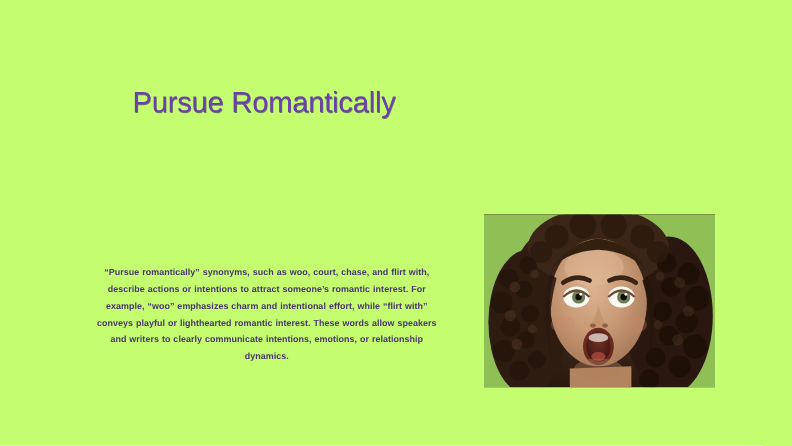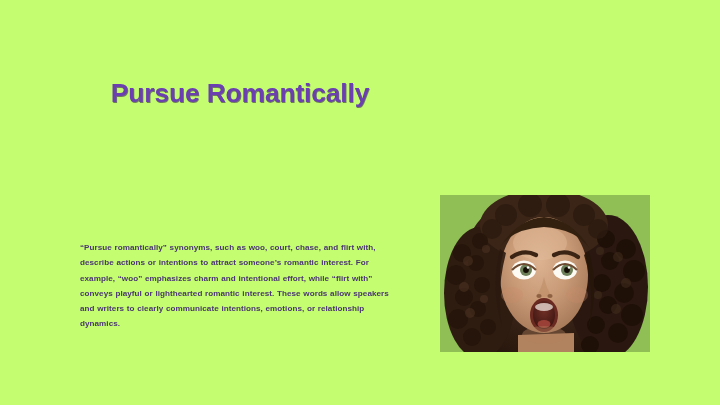--- a/index.html
+++ b/index.html
@@ -25,35 +25,35 @@
   #title-block {
     position: absolute;
     left: 62px;
     top: 74px;
     width: 356px;
     text-align: center;
   }
   #title-block .tline {
     display: block;
     font-size: 26.5px;
-    font-weight: bold;
+    font-weight: normal;
     letter-spacing: -0.2px;
     line-height: 38px;
     color: #6b3fb0;
     text-shadow: 0.6px 0.6px 0 rgba(40,20,80,0.55);
     white-space: nowrap;
   }
 
   
   #body-block {
     position: absolute;
     left: 80px;
     top: 240px;
     width: 325px;
-    text-align: left;
+    text-align: center;
   }
   #body-block p {
     margin: 0;
     font-size: 8.1px;
     font-weight: bold;
     line-height: 15.3px;
     color: #4a3570;
     letter-spacing: 0.05px;
     word-spacing: 0.4px;
   }

